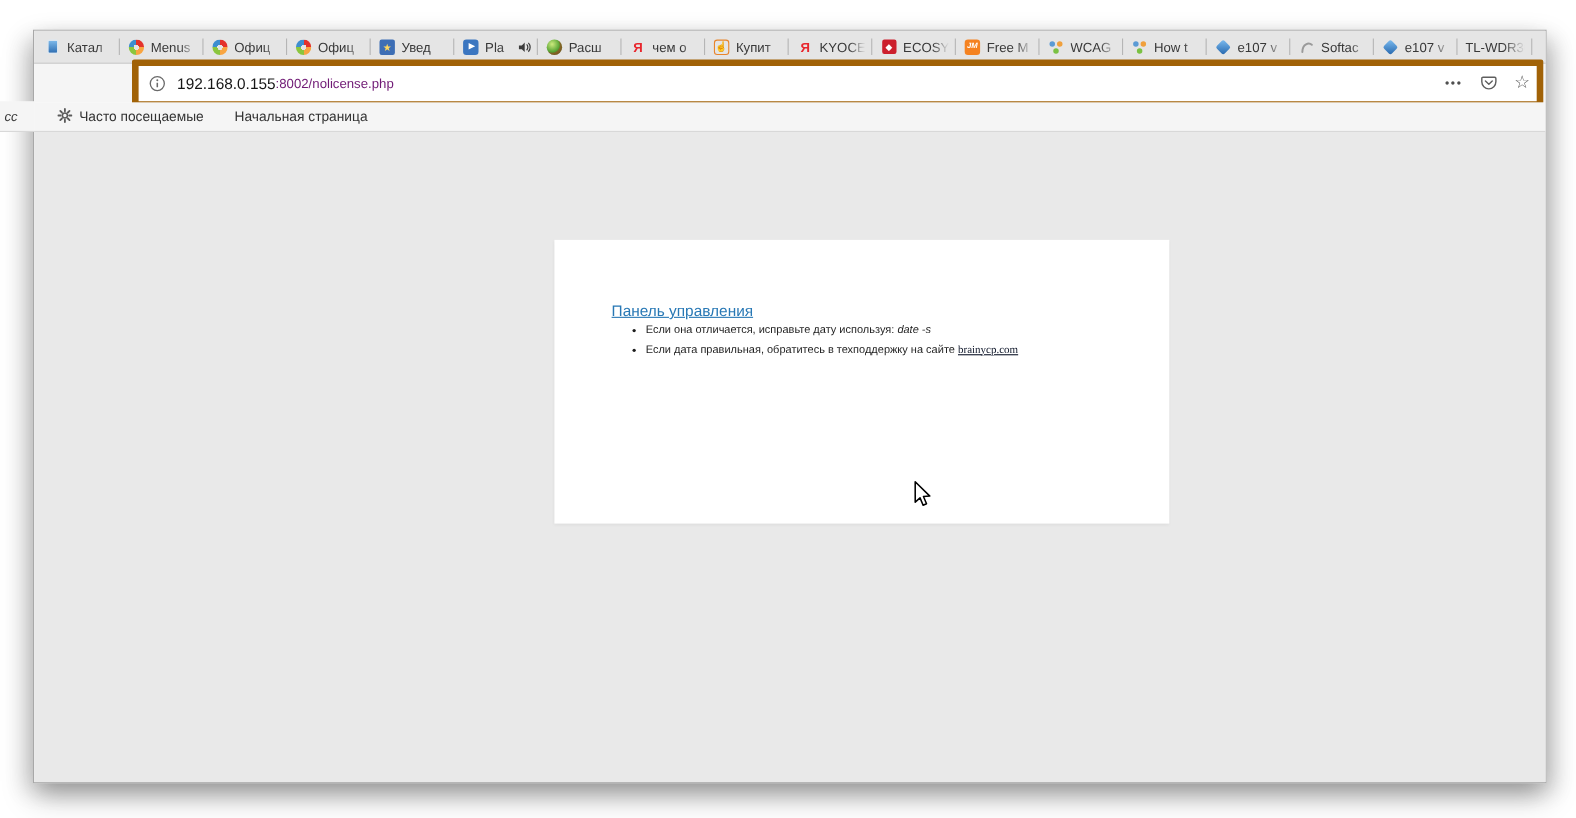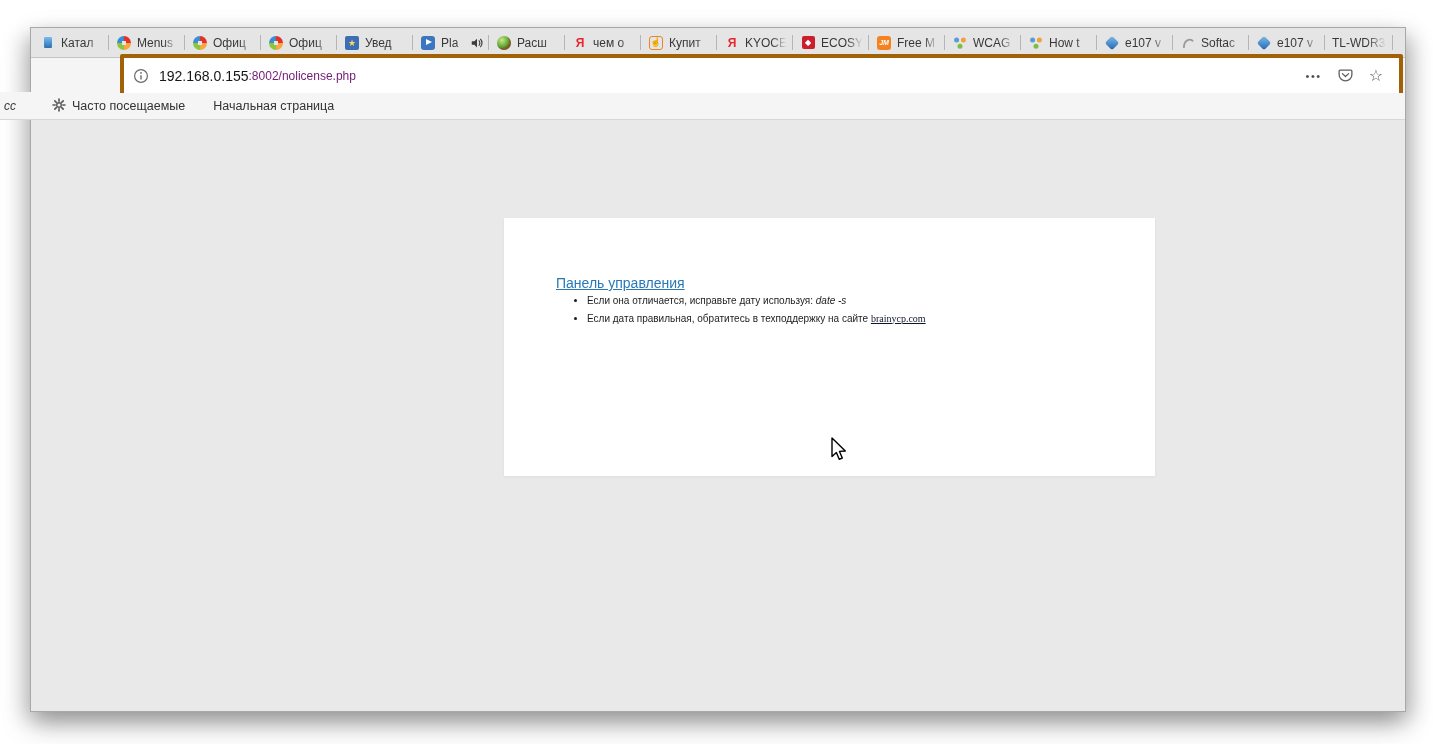--- a/index.html
+++ b/index.html
@@ -41,41 +41,41 @@
   .f-play::before { content:''; position:absolute; left:5px; top:3.5px; border-left:6px solid #fff; border-top:3.5px solid rgba(0,0,0,0); border-bottom:3.5px solid rgba(0,0,0,0); }
   .f-globe { width:14px; height:14px; border-radius:50%; background:radial-gradient(circle at 35% 30%,#cdea7e,#4f9e2f 55%,#265c18); box-shadow:inset -2px -2px 0 rgba(200,40,30,.45); }
   .f-yandex { color:#e8262d; font-weight:bold; font-size:12px; line-height:14px; }
   .f-hand { width:14px; height:14px; border:1.4px solid #e8852c; border-radius:3px; color:#e8852c; font-size:9px; line-height:11px; text-align:center; }
   .f-ecosys { width:13px; height:13px; border-radius:2px; background:#cc1f2d; color:#fff; font-size:8px; line-height:13px; text-align:center; }
   .f-jm { width:14px; height:14px; border-radius:3px; background:#f58220; color:#fff; font-weight:bold; font-style:italic; font-size:7px; line-height:14px; text-align:center; }
   .f-e107 { width:10px; height:10px; border-radius:2px; background:linear-gradient(135deg,#7cbcf0,#2566ad); transform:rotate(45deg); }
 
   
   .navbar { height:35px; background:#f5f5f5; display:flex; align-items:center; padding:0 2px 0 89px; }
-  .urlbar { flex:1; height:44px; background:#fff; border:4px solid #a16207; border-radius:2px; display:flex; align-items:center; padding:0 16px 0 9px; cursor:text; }
+  .urlbar { flex:1; height:44px; background:#fff; border:6px solid #a16207; border-radius:2px; display:flex; align-items:center; padding:0 6px 0 9px; cursor:text; }
   .url-host { font-size:14px; color:#161616; margin-left:10px; white-space:nowrap; }
   .url-path { font-size:12px; color:#701a75; white-space:nowrap; }
   .urlbar-actions { margin-left:auto; display:flex; align-items:center; gap:15px; }
   .dots-icon { font-size:11px; letter-spacing:1.5px; color:#4f4f4f; cursor:pointer; line-height:10px; }
   .icon-btn { display:flex; align-items:center; cursor:pointer; }
   .star-icon { font-size:16px; color:#555; line-height:16px; cursor:pointer; }
 
   
   .bookmarksbar { height:27px; background:#f5f5f5; border-bottom:1px solid #d8d8d8; display:flex; align-items:center; padding-left:21px; position:relative; }
   .bookmarksbar::before { content:''; position:absolute; left:-31px; top:-1px; bottom:-1px; width:31px; background:#f5f5f5; border-bottom:1px solid #d8d8d8; }
   .bm-partial { position:absolute; left:-27px; top:6px; font-size:12px; color:#3a3a3a;font-style:italic; }
   .bm-item { display:flex; align-items:center; gap:6px; margin-right:22px; font-size:12.5px; color:#333; cursor:pointer; white-space:nowrap; }
   .bm-gear svg { width:14px; height:14px; }
   .bm-firefox { width:15px; height:15px; border-radius:50%;
     background: radial-gradient(circle at 52% 46%, #1b4f9e 0 35%, rgba(0,0,0,0) 36%),
                 conic-gradient(from 210deg, #ff9500, #ff3b00, #ffcb00, #ff9500); }
 
   
   .content { flex:1; background:#e9e9e9; position:relative; overflow:hidden; }
-  .card { position:absolute; left:473px; top:98px; width:651px; height:258px; background:#fff; padding:56px 52px 0 52px; box-shadow:0 1px 3px rgba(0,0,0,.05); }
+  .card { position:absolute; left:473px; top:98px; width:559px; height:258px; background:#fff; padding:56px 52px 0 52px; box-shadow:0 1px 3px rgba(0,0,0,.05); }
   .panel-link { font-size:14px; color:#2878b5; text-decoration:underline; cursor:pointer; display:inline-block; }
   .no-license-heading { font-size:24px; font-weight:bold; color:#141414; margin:21px 0 13px 0; letter-spacing:.2px; }
   .check-date { font-size:14px; color:#1d1d1d; margin:0 0 11px 0; }
   .check-date b { font-weight:bold; }
   .card ul { margin:0; padding-left:31px; }
   .card li { font-size:10px; color:#1d1d1d; line-height:17.5px; }
   .code-italic { font-style:italic; }
   .support-link { color:#0f172a; text-decoration:underline; cursor:pointer;font-family:Liberation Serif, serif; }
 
   .mouse-cursor { position:absolute; left:797px; top:317px; width:22px; height:26px; }

